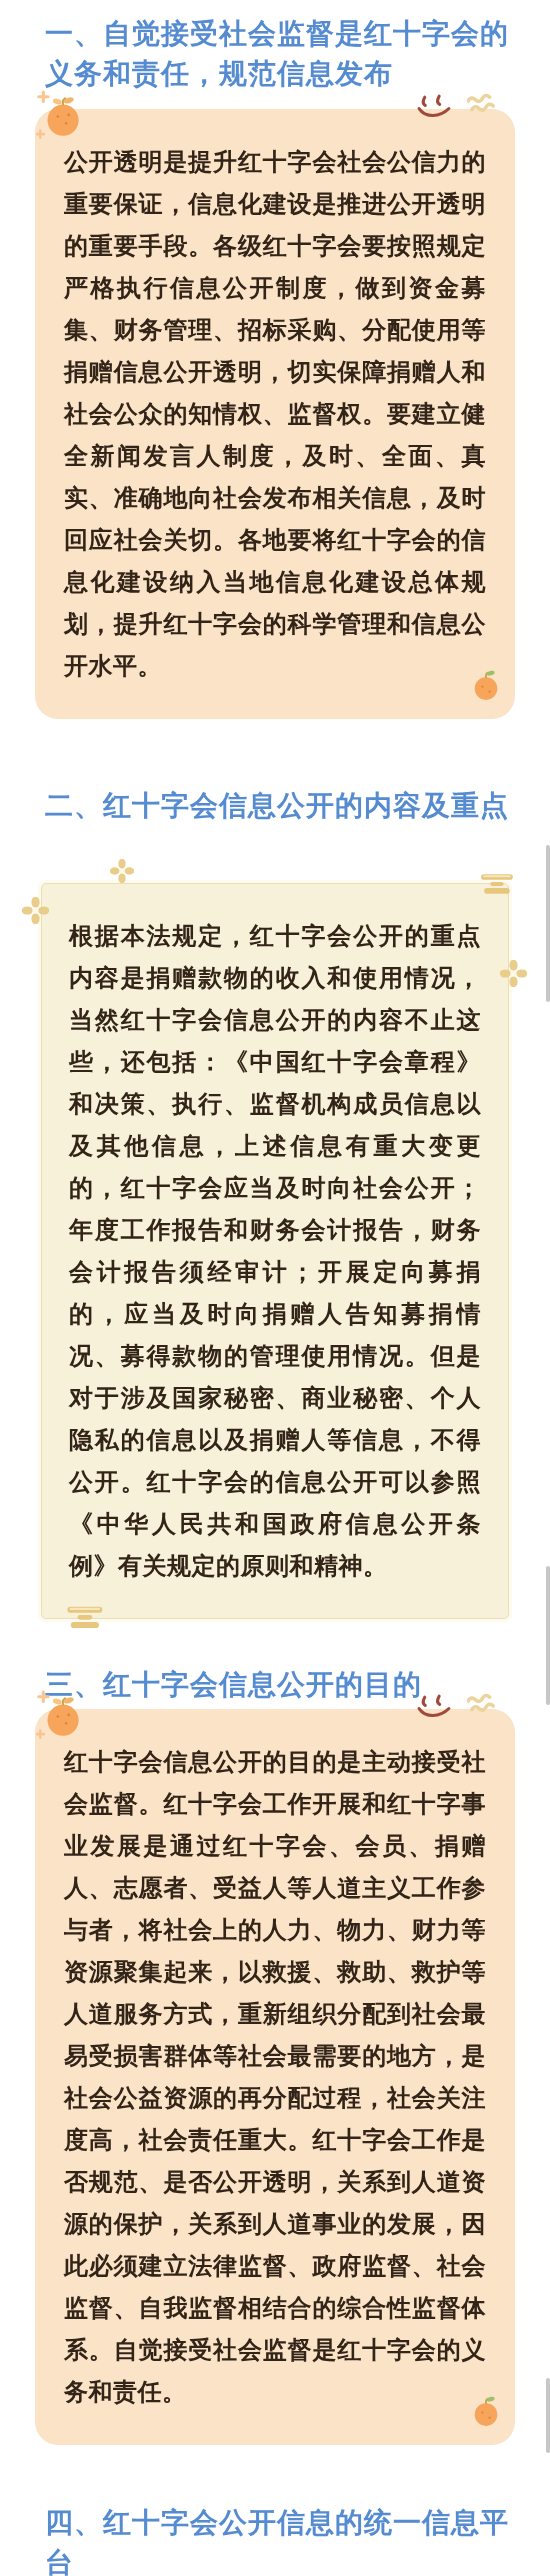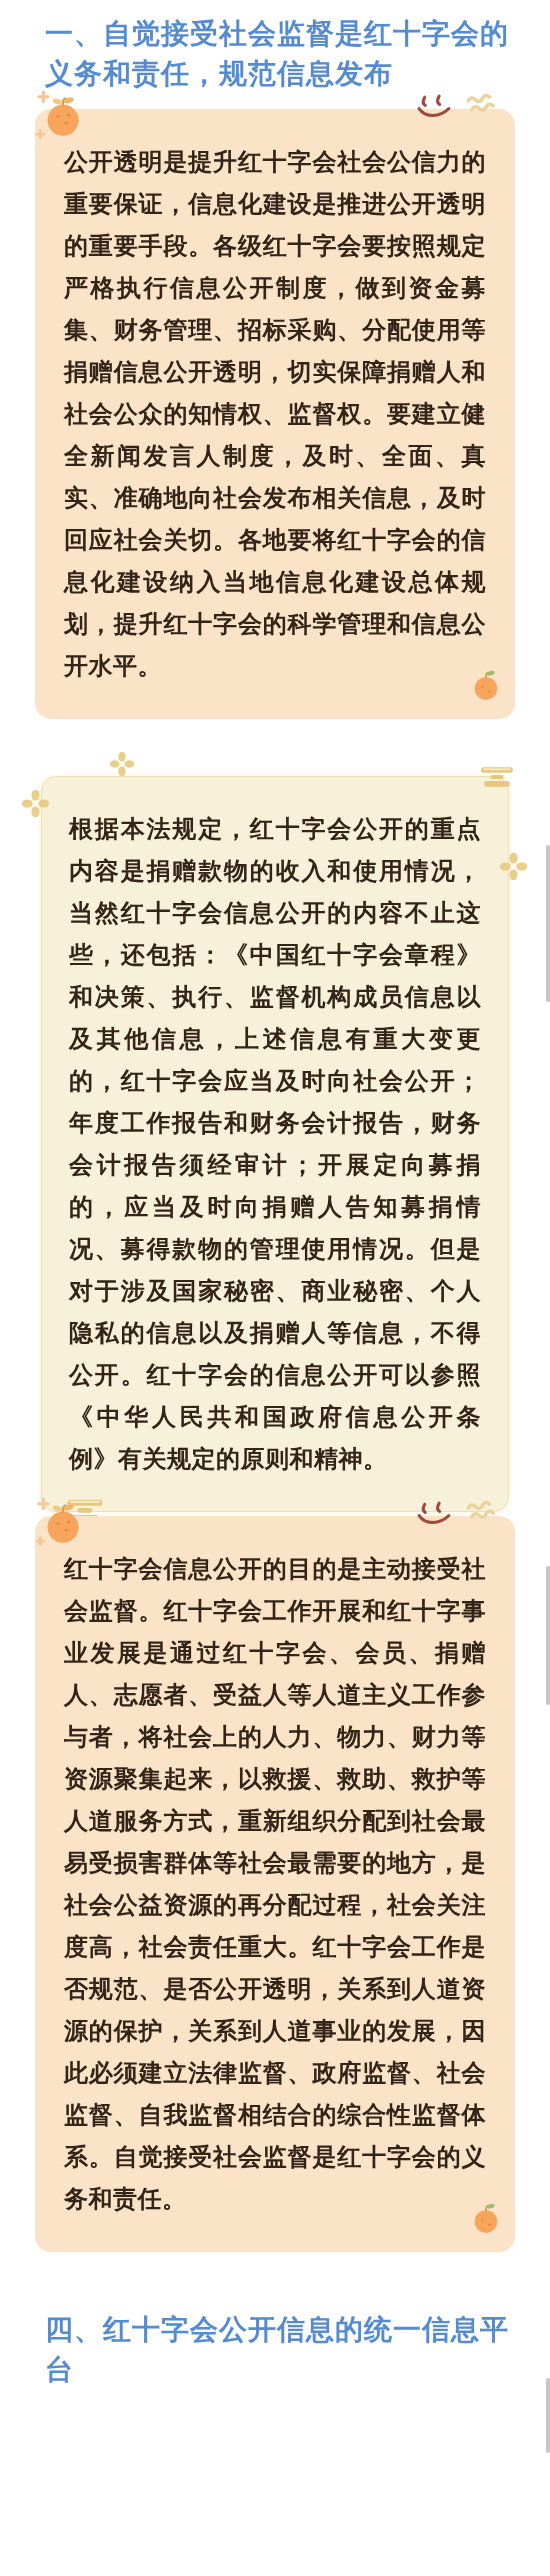--- a/index.html
+++ b/index.html
@@ -22,29 +22,29 @@
   .card{
     position:relative;
     font-size:24px; line-height:42px; letter-spacing:0.5px;
     color:#332418; font-weight:600;
     text-align:justify;
   }
   .card p{margin:0;}
   .card.peach{
     background:#fbe3c8;
     margin:14.4px 35px 0 35px;
-    border-radius:16px;
+    border-radius:23px;
     padding:32px 29px;
   }
   .card.cream{
     background:#f8f1da;
     border:1.5px solid #ecdfb6;
     box-shadow:0 0 0 3.1px #fdfaf0;
     margin:57px 41px 0 41px;
-    border-radius:15px;
+    border-radius:5px;
     padding:31px 27px;
   }
   .s3 .card{margin-top:4px;}
 
   .deco{position:absolute; pointer-events:none;}
   .deco svg{display:block;}
 
   
   .deco-tangerine-lg{top:-20.6px; left:1px;}
   .deco-smiley{top:-15.5px; right:62px;}
@@ -111,20 +111,21 @@
           <circle cx="38" cy="50" r="2.2" fill="#e28335"></circle>
           <path d="M31 22 q-1 -6 3 -9" stroke="#caa24f" stroke-width="3.5" stroke-linecap="round" fill="none"></path>
           <ellipse cx="40" cy="14" rx="8" ry="4.4" fill="#9fc06a" transform="rotate(-16 40 14)"></ellipse>
         </svg>
       </span>
       <p>公开透明是提升红十字会社会公信力的重要保证，信息化建设是推进公开透明的重要手段。各级红十字会要按照规定严格执行信息公开制度，做到资金募集、财务管理、招标采购、分配使用等捐赠信息公开透明，切实保障捐赠人和社会公众的知情权、监督权。要建立健全新闻发言人制度，及时、全面、真实、准确地向社会发布相关信息，及时回应社会关切。各地要将红十字会的信息化建设纳入当地信息化建设总体规划，提升红十字会的科学管理和信息公开水平。</p>
     </div>
   </section>
 
   <section class="s2">
+    <h2 class="sec-heading">二、红十字会信息公开的内容及重点</h2>
     <div class="card cream">
       <span class="deco deco-flower-a">
         <svg width="24" height="24" viewBox="0 0 46 46">
           <g fill="#e9cd8a">
             <ellipse cx="23" cy="9" rx="7" ry="9.5"></ellipse>
               <ellipse cx="23" cy="37" rx="7" ry="9.5"></ellipse>
             <ellipse cx="9" cy="23" rx="9.5" ry="7"></ellipse>
               <ellipse cx="37" cy="23" rx="9.5" ry="7"></ellipse>
           </g>
           <circle cx="23" cy="23" r="5" fill="#fdf8e8"></circle>
@@ -170,20 +171,21 @@
             <rect x="12" y="31" width="50" height="11" rx="5.5"></rect>
           </g>
           <rect x="10" y="6" width="54" height="4" rx="2" fill="#f6e7bd"></rect>
         </svg>
       </span>
       <p>根据本法规定，红十字会公开的重点内容是捐赠款物的收入和使用情况，当然红十字会信息公开的内容不止这些，还包括：《中国红十字会章程》和决策、执行、监督机构成员信息以及其他信息，上述信息有重大变更的，红十字会应当及时向社会公开；年度工作报告和财务会计报告，财务会计报告须经审计；开展定向募捐的，应当及时向捐赠人告知募捐情况、募得款物的管理使用情况。但是对于涉及国家秘密、商业秘密、个人隐私的信息以及捐赠人等信息，不得公开。红十字会的信息公开可以参照《中华人民共和国政府信息公开条例》有关规定的原则和精神。</p>
     </div>
   </section>
 
   <section class="s3">
+    <h2 class="sec-heading">三、红十字会信息公开的目的</h2>
     <div class="card peach">
       <span class="deco deco-tangerine-lg">
         <svg width="52" height="56" viewBox="0 0 100 108">
           <path d="M14 8 l0 18 M5 17 l18 0" stroke="#f9c693" stroke-width="6" stroke-linecap="round" fill="none"></path>
           <path d="M8 82 l0 14 M1 89 l14 0" stroke="#f9c693" stroke-width="5" stroke-linecap="round" fill="none"></path>
           <circle cx="52" cy="62" r="30" fill="#f7a55b"></circle>
           <circle cx="42" cy="55" r="2.6" fill="#e28335"></circle>
           <circle cx="58" cy="68" r="2.6" fill="#e28335"></circle>
           <circle cx="63" cy="52" r="2.6" fill="#e28335"></circle>
           <path d="M52 32 q-2 -8 4 -12" stroke="#caa24f" stroke-width="4" stroke-linecap="round" fill="none"></path>

